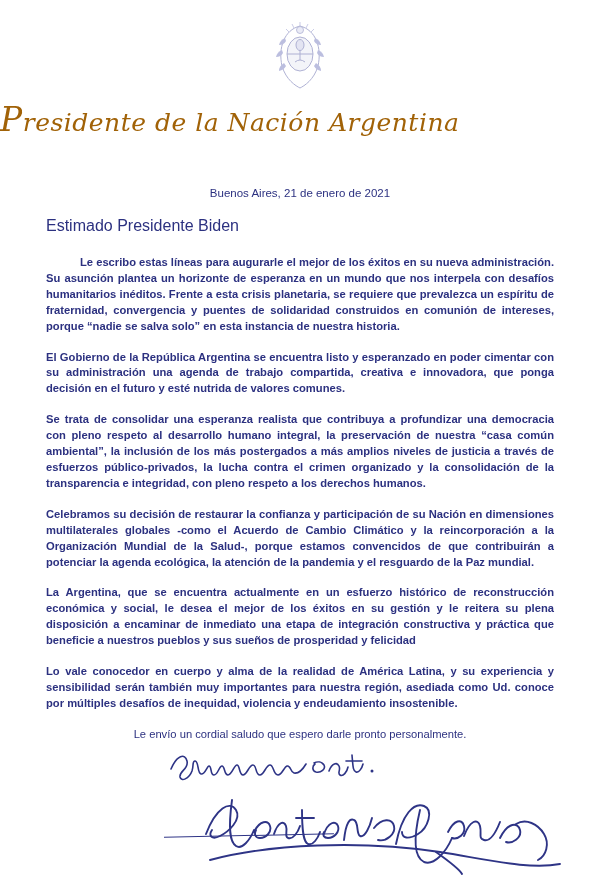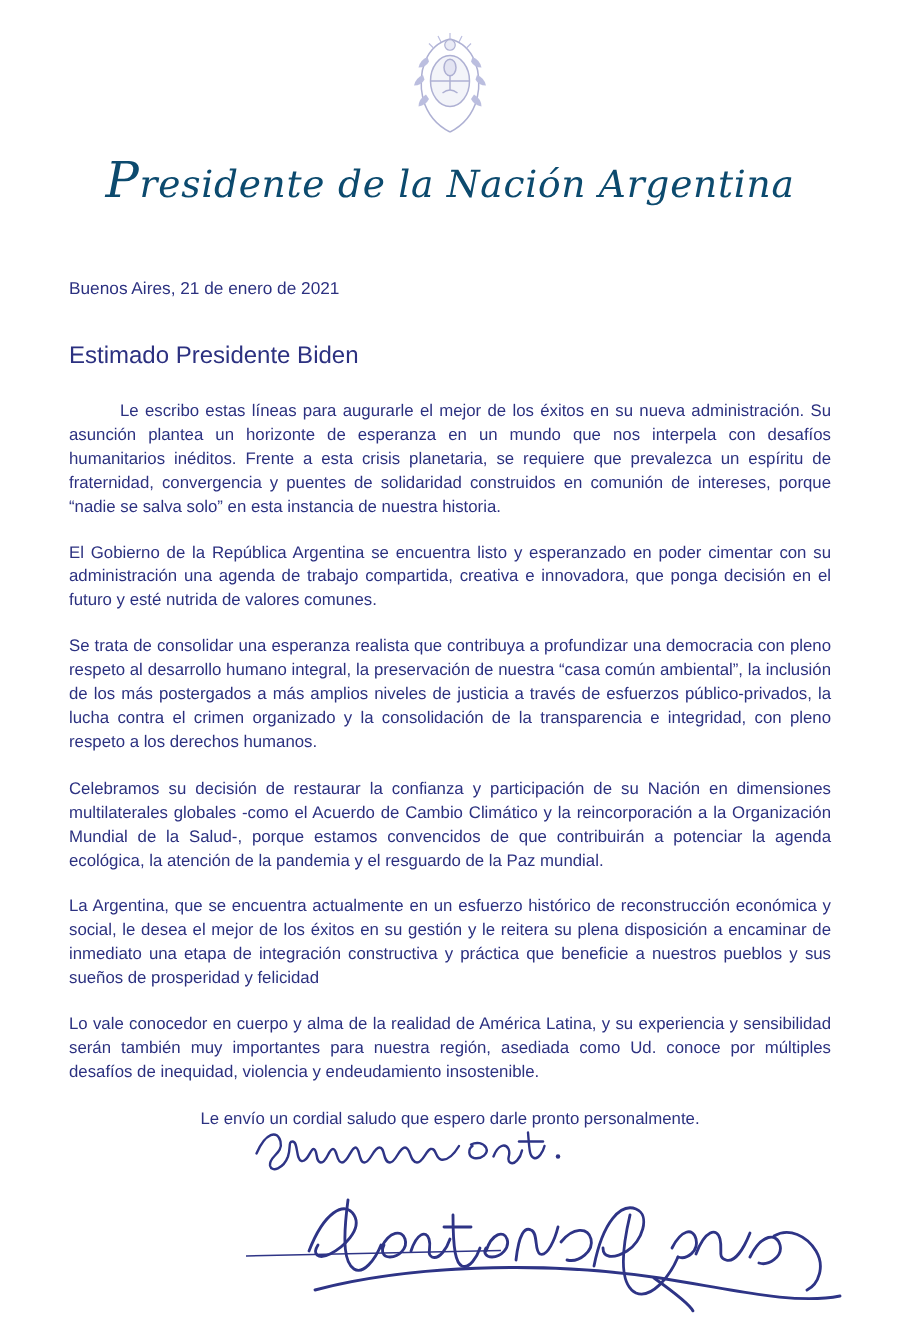--- a/index.html
+++ b/index.html
@@ -33,55 +33,56 @@
     opacity: 0.5;
   }
   .crest svg { display: block; width: 100%; height: 100%; }
 
   
   .letterhead {
     position: absolute;
     top: 100px;
     left: 0;
     width: 600px;
-    text-align: center;
+    text-align: left;
     font-family: "DejaVu Serif", serif;
     font-style: italic;
     font-size: 25px;
     letter-spacing: 0.5px;
-    color: #0c4a6e;
+    color: #a16207;
     white-space: nowrap;
   }
   .letterhead .cap {
     font-size: 33px;
   }
 
   
   .content {
     position: absolute;
     top: 185px;
     left: 46px;
     width: 508px;
     font-size: 11.2px;
     line-height: 1.42;
     color: #2c3180;
   }
   .dateline {
-    text-align: left;
-    margin-bottom: 26px;
+    text-align: center;
+    margin-bottom: 14px;
     font-size: 11.5px;
   }
   .salutation {
     margin-bottom: 17px;
     font-size: 16px;
   }
   p.para {
     margin: 0 0 15px 0;
     text-align: justify;
     text-justify: inter-word;
+    font-weight: bold;
   }
   p.para.indent {
     text-indent: 34px;
   }
   p.closing {
     margin: 0;
     text-align: center;
   }
 
   

